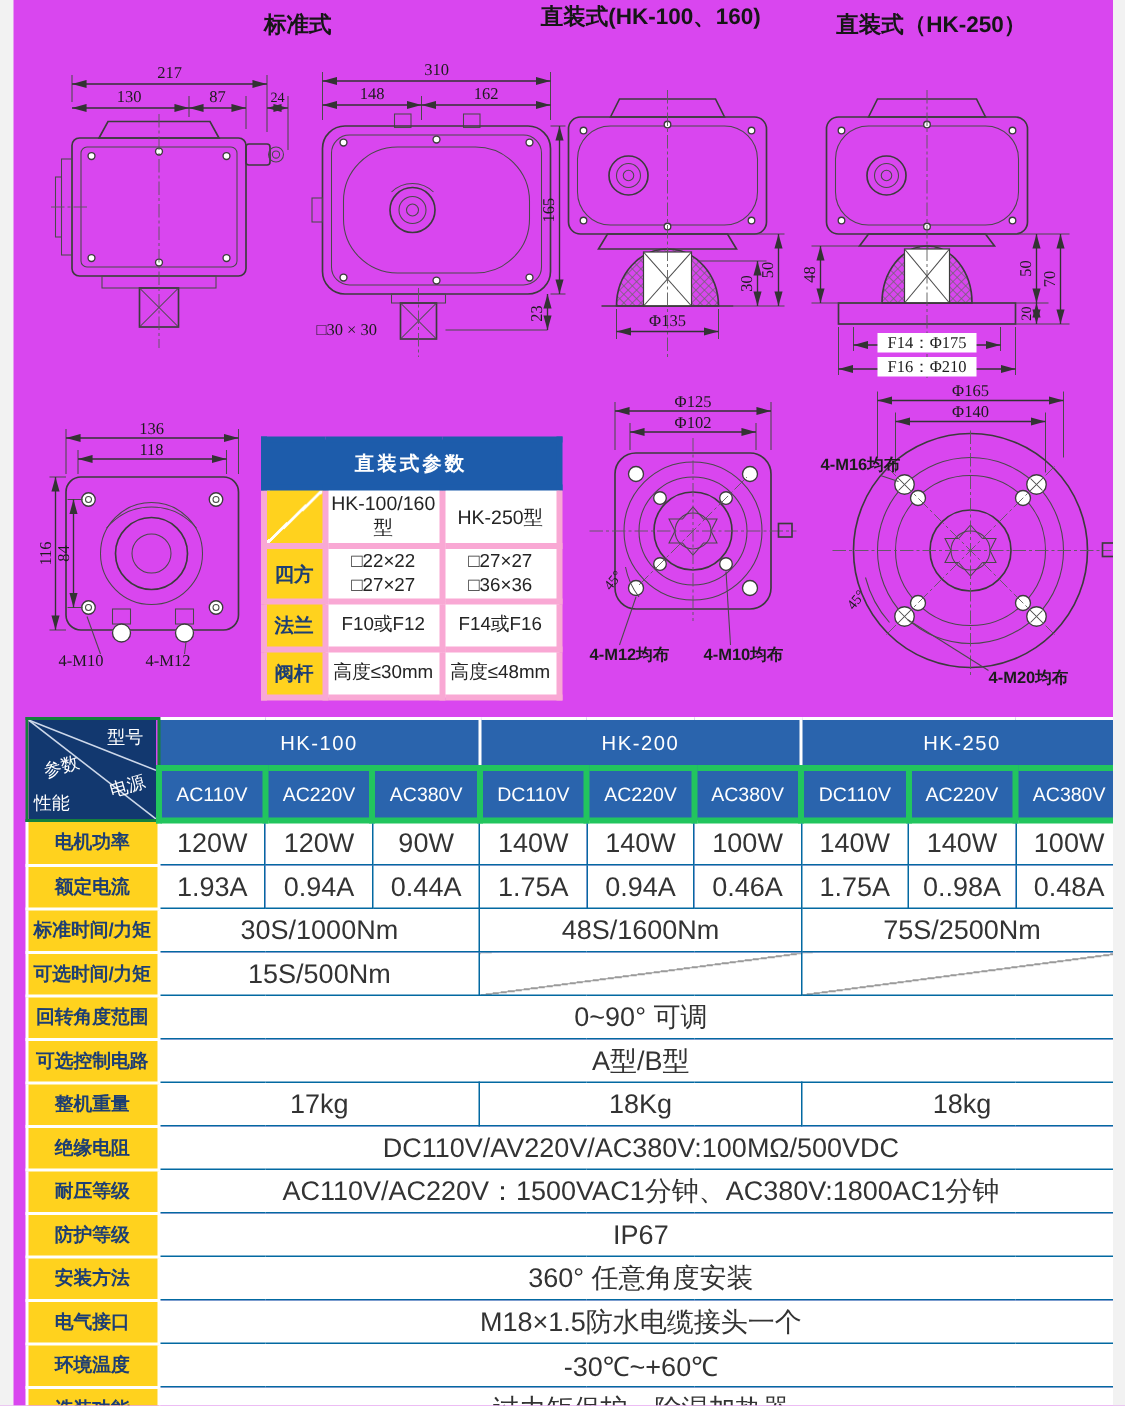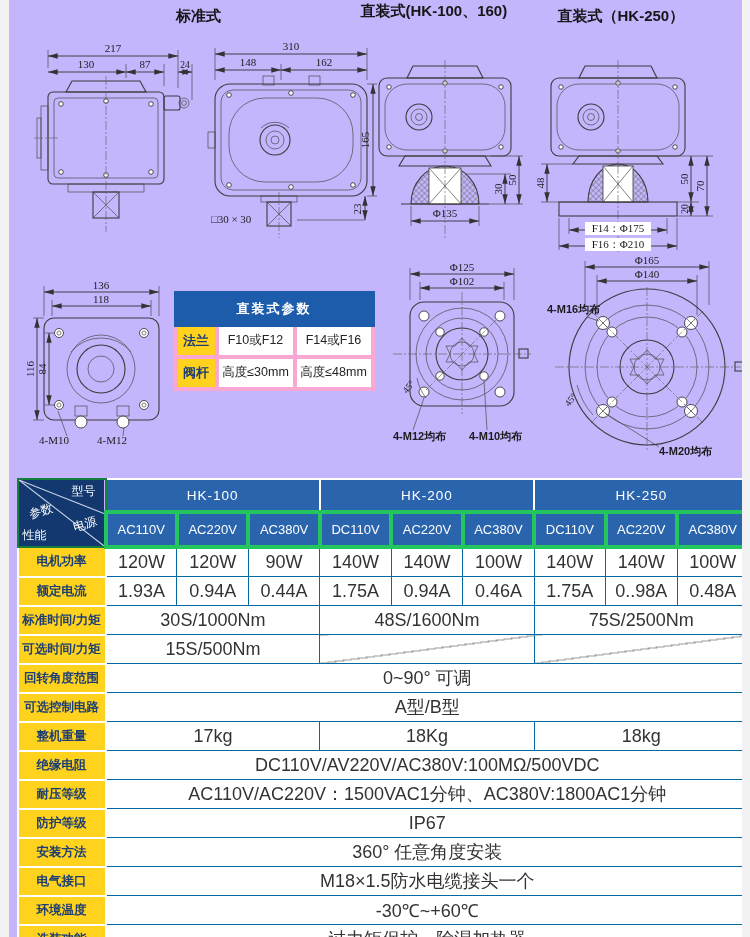--- a/index.html
+++ b/index.html
@@ -1,16 +1,16 @@
 <!DOCTYPE html>
 <html><head>
 <meta charset="utf-8">
 <style>
   html,body { margin:0; padding:0; background:#f2f2f2; }
-  .page { position:relative; width:710px; height:937px; margin:0 auto; background:#c4b5fd;
+  .page { position:relative; width:710px; height:937px; margin:0 auto; background:#d946ef;
           font-family:"Liberation Sans", sans-serif; overflow:hidden;padding-left:23px; }
 
   
   .sec-title { position:absolute; font-weight:bold; font-size:15px; color:#161616; white-space:nowrap; }
 
   
   svg.draw { position:absolute; overflow:visible; }
   svg.draw text { font-family:"Liberation Serif", serif; font-size:11px; fill:#1c1c1c; }
   svg.draw text.cn { font-family:"Liberation Sans", sans-serif; font-size:11px; font-weight:bold; fill:#1c1c1c; }
   svg.draw text.sm { font-size:9.5px; }
@@ -284,20 +284,36 @@
   <table class="mtable">
     <colgroup>
         <col style="width:41px">
         <col style="width:78px">
         <col style="width:78px">
       </colgroup>
     <tbody>
         <tr>
           <td class="mtitle" colspan="3">直装式参数</td>
         </tr>
+    <tr>
+      <td class="mcorner"></td>
+      <td class="mhead">HK-100/160型</td>
+      <td class="mhead">HK-250型</td>
+    </tr>
+    <tr>
+      <td class="mlbl">四方</td>
+      <td class="mval">
+        <div>□22×22</div>
+        <div>□27×27</div>
+      </td>
+      <td class="mval">
+        <div>□27×27</div>
+        <div>□36×36</div>
+      </td>
+    </tr>
     <tr>
       <td class="mlbl">法兰</td>
       <td class="mval" style="height:26px">F10或F12</td>
       <td class="mval">F14或F16</td>
     </tr>
     <tr>
       <td class="mlbl">阀杆</td>
       <td class="mval" style="height:26px">高度≤30mm</td>
       <td class="mval">高度≤48mm</td>
     </tr>

